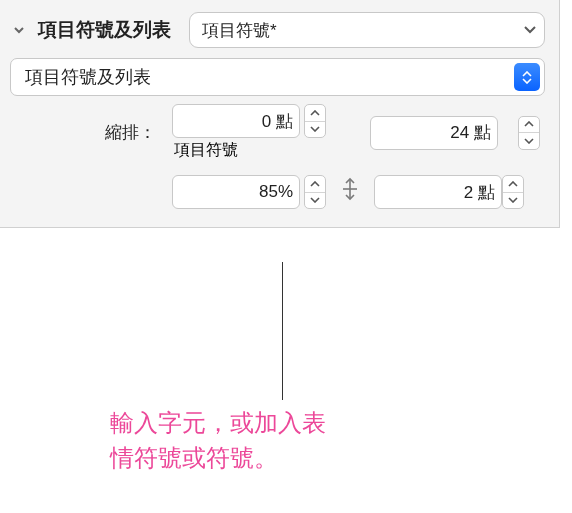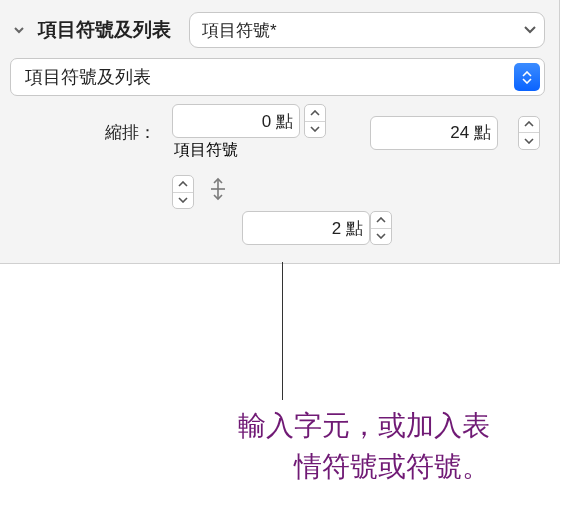--- a/index.html
+++ b/index.html
@@ -137,24 +137,24 @@
     border-left:1.5px solid #333;
     left: 282px;
     top: 262px;
     height: 138px;
   }
   .callout-text {
     position:absolute;
     top: 406px;
     left: 110px;
     width: 380px;
-    text-align:right;
-    font-size:28px;
+    text-align:left;
+    font-size:24px;
     line-height:1.45;
-    color:#701a75;
+    color:#ec4899;
   }
 </style>
 </head>
 <body>
 
 <div class="panel">
 
   <div class="row header-row">
     <span class="disclosure">
       <svg viewBox="0 0 12 12">
@@ -228,20 +228,23 @@
         </div>
       </div>
     </div>
   </div>
 
 
   <div class="row size-row">
     <div style="width:152px;"></div>
     <div class="col">
       <div class="row" style="gap:4px;">
+        <div class="num-field">
+          <span class="val">85%</span>
+        </div>
         <div class="steps">
           <div>
               <svg viewBox="0 0 10 6">
                 <path d="M1 5 L5 1 L9 5" fill="none" stroke="#555" stroke-width="1.6"></path>
               </svg>
             </div>
           <div>
               <svg viewBox="0 0 10 6">
                 <path d="M1 1 L5 5 L9 1" fill="none" stroke="#555" stroke-width="1.6"></path>
               </svg>
@@ -251,21 +254,21 @@
     </div>
     <div class="vbaseline">
       <svg viewBox="0 0 20 24">
         <path d="M10 2 L10 22" stroke="#7a7a7a" stroke-width="1.6"></path>
         <path d="M6 6 L10 2 L14 6" fill="none" stroke="#7a7a7a" stroke-width="1.6"></path>
         <path d="M6 18 L10 22 L14 18" fill="none" stroke="#7a7a7a" stroke-width="1.6"></path>
         <path d="M3 12 L17 12" stroke="#7a7a7a" stroke-width="1.6"></path>
       </svg>
     </div>
     <div class="col">
-      <div class="row" style="gap:0;margin-top:36px;">
+      <div class="row" style="gap:0;">
         <div class="num-field">
           <span class="val">2 點</span>
         </div>
         <div class="steps">
           <div>
               <svg viewBox="0 0 10 6">
                 <path d="M1 5 L5 1 L9 5" fill="none" stroke="#555" stroke-width="1.6"></path>
               </svg>
             </div>
           <div>

